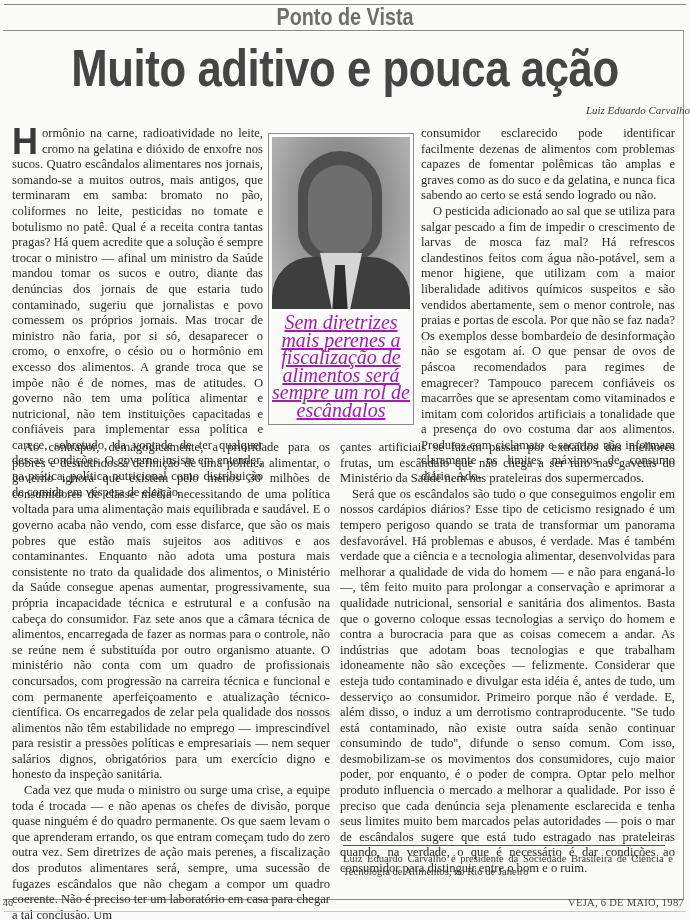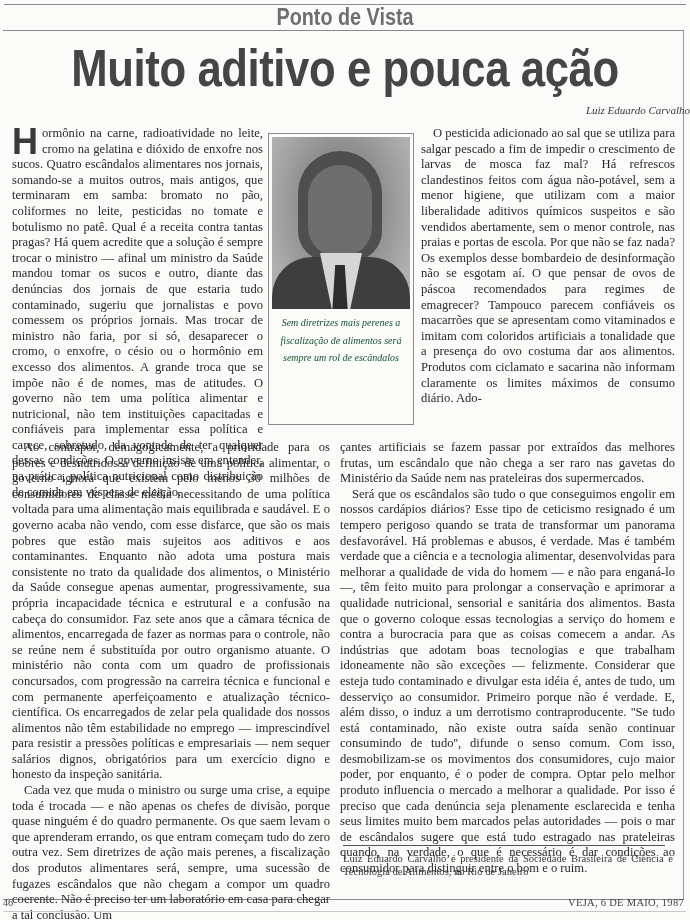--- a/index.html
+++ b/index.html
@@ -53,21 +53,21 @@
     background: radial-gradient(ellipse at 50% 40%, #9a9a9a 0%, #8e8e8e 40%, #b0b0b0 80%);
     overflow: hidden;
   }
   .photo .hair { position: absolute; left: 26px; top: 14px; width: 84px; height: 110px; border-radius: 42px 42px 30px 30px; background: #4e4e4e; }
   .photo .face { position: absolute; left: 36px; top: 28px; width: 64px; height: 92px; border-radius: 32px 32px 30px 30px; background: #6e6e6e; }
   .photo .suit { position: absolute; left: 0; top: 120px; width: 138px; height: 60px; background: #3e3e3e; border-radius: 40px 40px 0 0; }
   .photo .shirt { position: absolute; left: 48px; top: 116px; width: 42px; height: 60px; background: #d6d6d6; clip-path: polygon(0 0, 100% 0, 70% 100%, 30% 100%); }
   .photo .tie { position: absolute; left: 60px; top: 128px; width: 16px; height: 50px; background: #2e2e2e; clip-path: polygon(20% 0, 80% 0, 100% 100%, 0 100%); }
   .caption {
     position: absolute; left: 0; top: 180px; width: 144px; text-align: center;
-    font-style: italic; font-size: 10px; line-height: 17.6px; color: #14532d;
+    font-style: italic; font-size: 20px; line-height: 17.6px; color: #a21caf; text-decoration: underline;
   }
   .bio-rule { position: absolute; left: 343px; top: 845px; width: 322px; border-top: 1px solid #555; }
   .bio {
     position: absolute; left: 343px; top: 852px; width: 330px;
     font-size: 10.6px; line-height: 13.4px; color: #3a3a3a; text-align: justify;
   }
   .footer-rule { position: absolute; left: 4px; right: 4px; top: 911px; border-top: 1px solid #c8c8c8; }
   .page-num { position: absolute; left: 3px; top: 897px; font-size: 10px; color: #444; }
   .issue { position: absolute; right: 6px; top: 897px; font-size: 10.5px; color: #444; letter-spacing: 0.3px; }
 </style>
@@ -90,20 +90,21 @@
     <div class="hair"></div>
     <div class="face"></div>
     <div class="suit"></div>
     <div class="shirt"></div>
     <div class="tie"></div>
   </div>
   <div class="caption">Sem diretrizes mais perenes a fiscalização de alimentos será sempre um rol de escândalos</div>
 </div>
 
 <div class="txt col-upper-right">
+  <p class="noind">consumidor esclarecido pode identificar facilmente dezenas de alimentos com problemas capazes de fomentar polêmicas tão amplas e graves como as do suco e da gelatina, e nunca fica sabendo ao certo se está sendo logrado ou não.</p>
   <p>O pesticida adicionado ao sal que se utiliza para salgar pescado a fim de impedir o crescimento de larvas de mosca faz mal? Há refrescos clandestinos feitos com água não-potável, sem a menor higiene, que utilizam com a maior liberalidade aditivos químicos suspeitos e são vendidos abertamente, sem o menor controle, nas praias e portas de escola. Por que não se faz nada? Os exemplos desse bombardeio de desinformação não se esgotam aí. O que pensar de ovos de páscoa recomendados para regimes de emagrecer? Tampouco parecem confiáveis os macarrões que se apresentam como vitaminados e imitam com coloridos artificiais a tonalidade que a presença do ovo costuma dar aos alimentos. Produtos com ciclamato e sacarina não informam claramente os limites máximos de consumo diário. Ado-</p>
 </div>
 
 <div class="txt col-lower-left">
   <p>Ao contrapor, demagogicamente, a prioridade para os pobres e desnutridos à definição de uma política alimentar, o governo ignora que existem pelo menos 30 milhões de consumidores de classe média necessitando de uma política voltada para uma alimentação mais equilibrada e saudável. E o governo acaba não vendo, com esse disfarce, que são os mais pobres que estão mais sujeitos aos aditivos e aos contaminantes. Enquanto não adota uma postura mais consistente no trato da qualidade dos alimentos, o Ministério da Saúde consegue apenas aumentar, progressivamente, sua própria incapacidade técnica e estrutural e a confusão na cabeça do consumidor. Faz sete anos que a câmara técnica de alimentos, encarregada de fazer as normas para o controle, não se reúne nem é substituída por outro organismo atuante. O ministério não conta com um quadro de profissionais concursados, com progressão na carreira técnica e funcional e com permanente aperfeiçoamento e atualização técnico-científica. Os encarregados de zelar pela qualidade dos nossos alimentos não têm estabilidade no emprego — imprescindível para resistir a pressões políticas e empresariais — nem sequer salários dignos, obrigatórios para um exercício digno e honesto da inspeção sanitária.</p>
   <p>Cada vez que muda o ministro ou surge uma crise, a equipe toda é trocada — e não apenas os chefes de divisão, porque quase ninguém é do quadro permanente. Os que saem levam o que aprenderam errando, os que entram começam tudo do zero outra vez. Sem diretrizes de ação mais perenes, a fiscalização dos produtos alimentares será, sempre, uma sucessão de fugazes escândalos que não chegam a compor um quadro coerente. Não é preciso ter um laboratório em casa para chegar a tal conclusão. Um</p>
 </div>
 
 <div class="txt col-lower-right">
   <p class="noind">çantes artificiais se fazem passar por extraídos das melhores frutas, um escândalo que não chega a ser raro nas gavetas do Ministério da Saúde nem nas prateleiras dos supermercados.</p>

